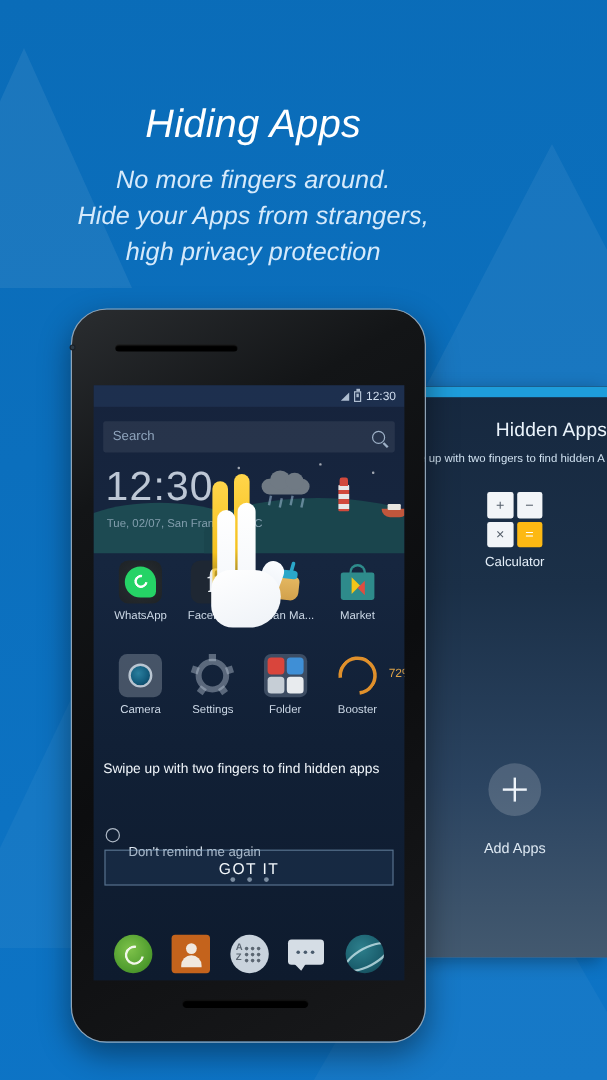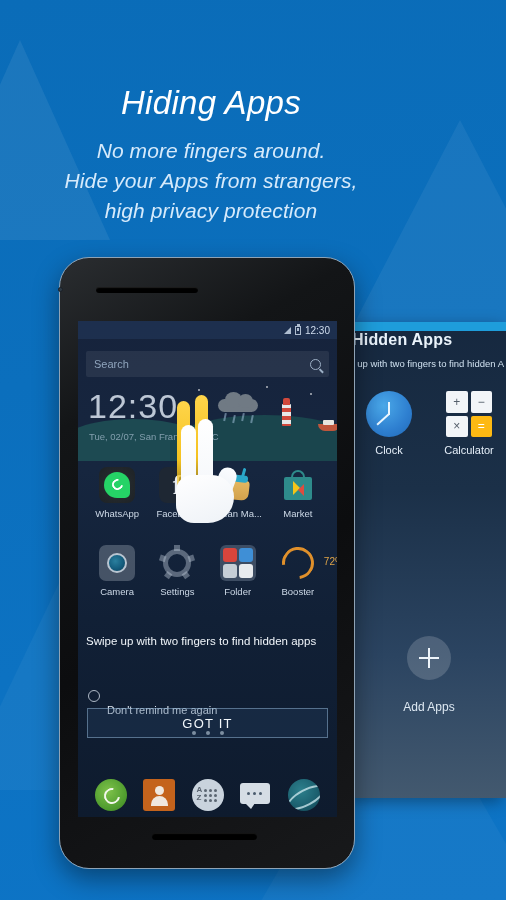--- a/index.html
+++ b/index.html
@@ -44,22 +44,22 @@
   
   #hidden-panel {
     position: absolute; left: 352px; top: 322px;
     width: 154px; height: 476px;
     background: linear-gradient(180deg, #16283f 0%, #1b3048 35%, #2b4461 70%, #43596f 100%);
     overflow: hidden;
     box-shadow: -4px 4px 14px rgba(0,0,0,0.35);
   }
   #hidden-panel-topbar { height: 9px; background: #1e9ddb; width: 100%; }
   #hidden-title {
-    text-align: left; color: #eaf3fb;
-    font-size: 16px; font-weight: 700; letter-spacing: 0.2px;
+    margin-top: 19px; text-align: right; color: #eaf3fb;
+    font-size: 16px; font-weight: 400; letter-spacing: 0.2px;
   }
   #hidden-sub {
     margin-top: 9px; color: #cfe0ef; font-size: 9.5px;
     white-space: nowrap; margin-left: -8px;
   }
   #hidden-grid {
     margin-top: 22px; display: flex; justify-content: center; gap: 24px;
   }
   .hidden-app { width: 56px; text-align: center; }
   .hidden-app-label {
@@ -435,27 +435,20 @@
       <div>high privacy protection</div>
     </div>
   </div>
 
   <div id="hidden-panel">
     <div id="hidden-panel-topbar"></div>
     <div id="hidden-title">Hidden Apps</div>
     <div id="hidden-sub">pe up with two fingers to find hidden A</div>
 
     <div id="hidden-grid">
-      <div class="hidden-app">
-        <div class="clock-icon">
-          <i class="clock-h"></i>
-            <i class="clock-m"></i>
-        </div>
-        <div class="hidden-app-label">Clock</div>
-      </div>
       <div class="hidden-app">
         <div class="calc-icon">
           <div class="calc-key">+</div>
           <div class="calc-key">−</div>
           <div class="calc-key">×</div>
           <div class="calc-key eq">=</div>
         </div>
         <div class="hidden-app-label">Calculator</div>
       </div>
     </div>

